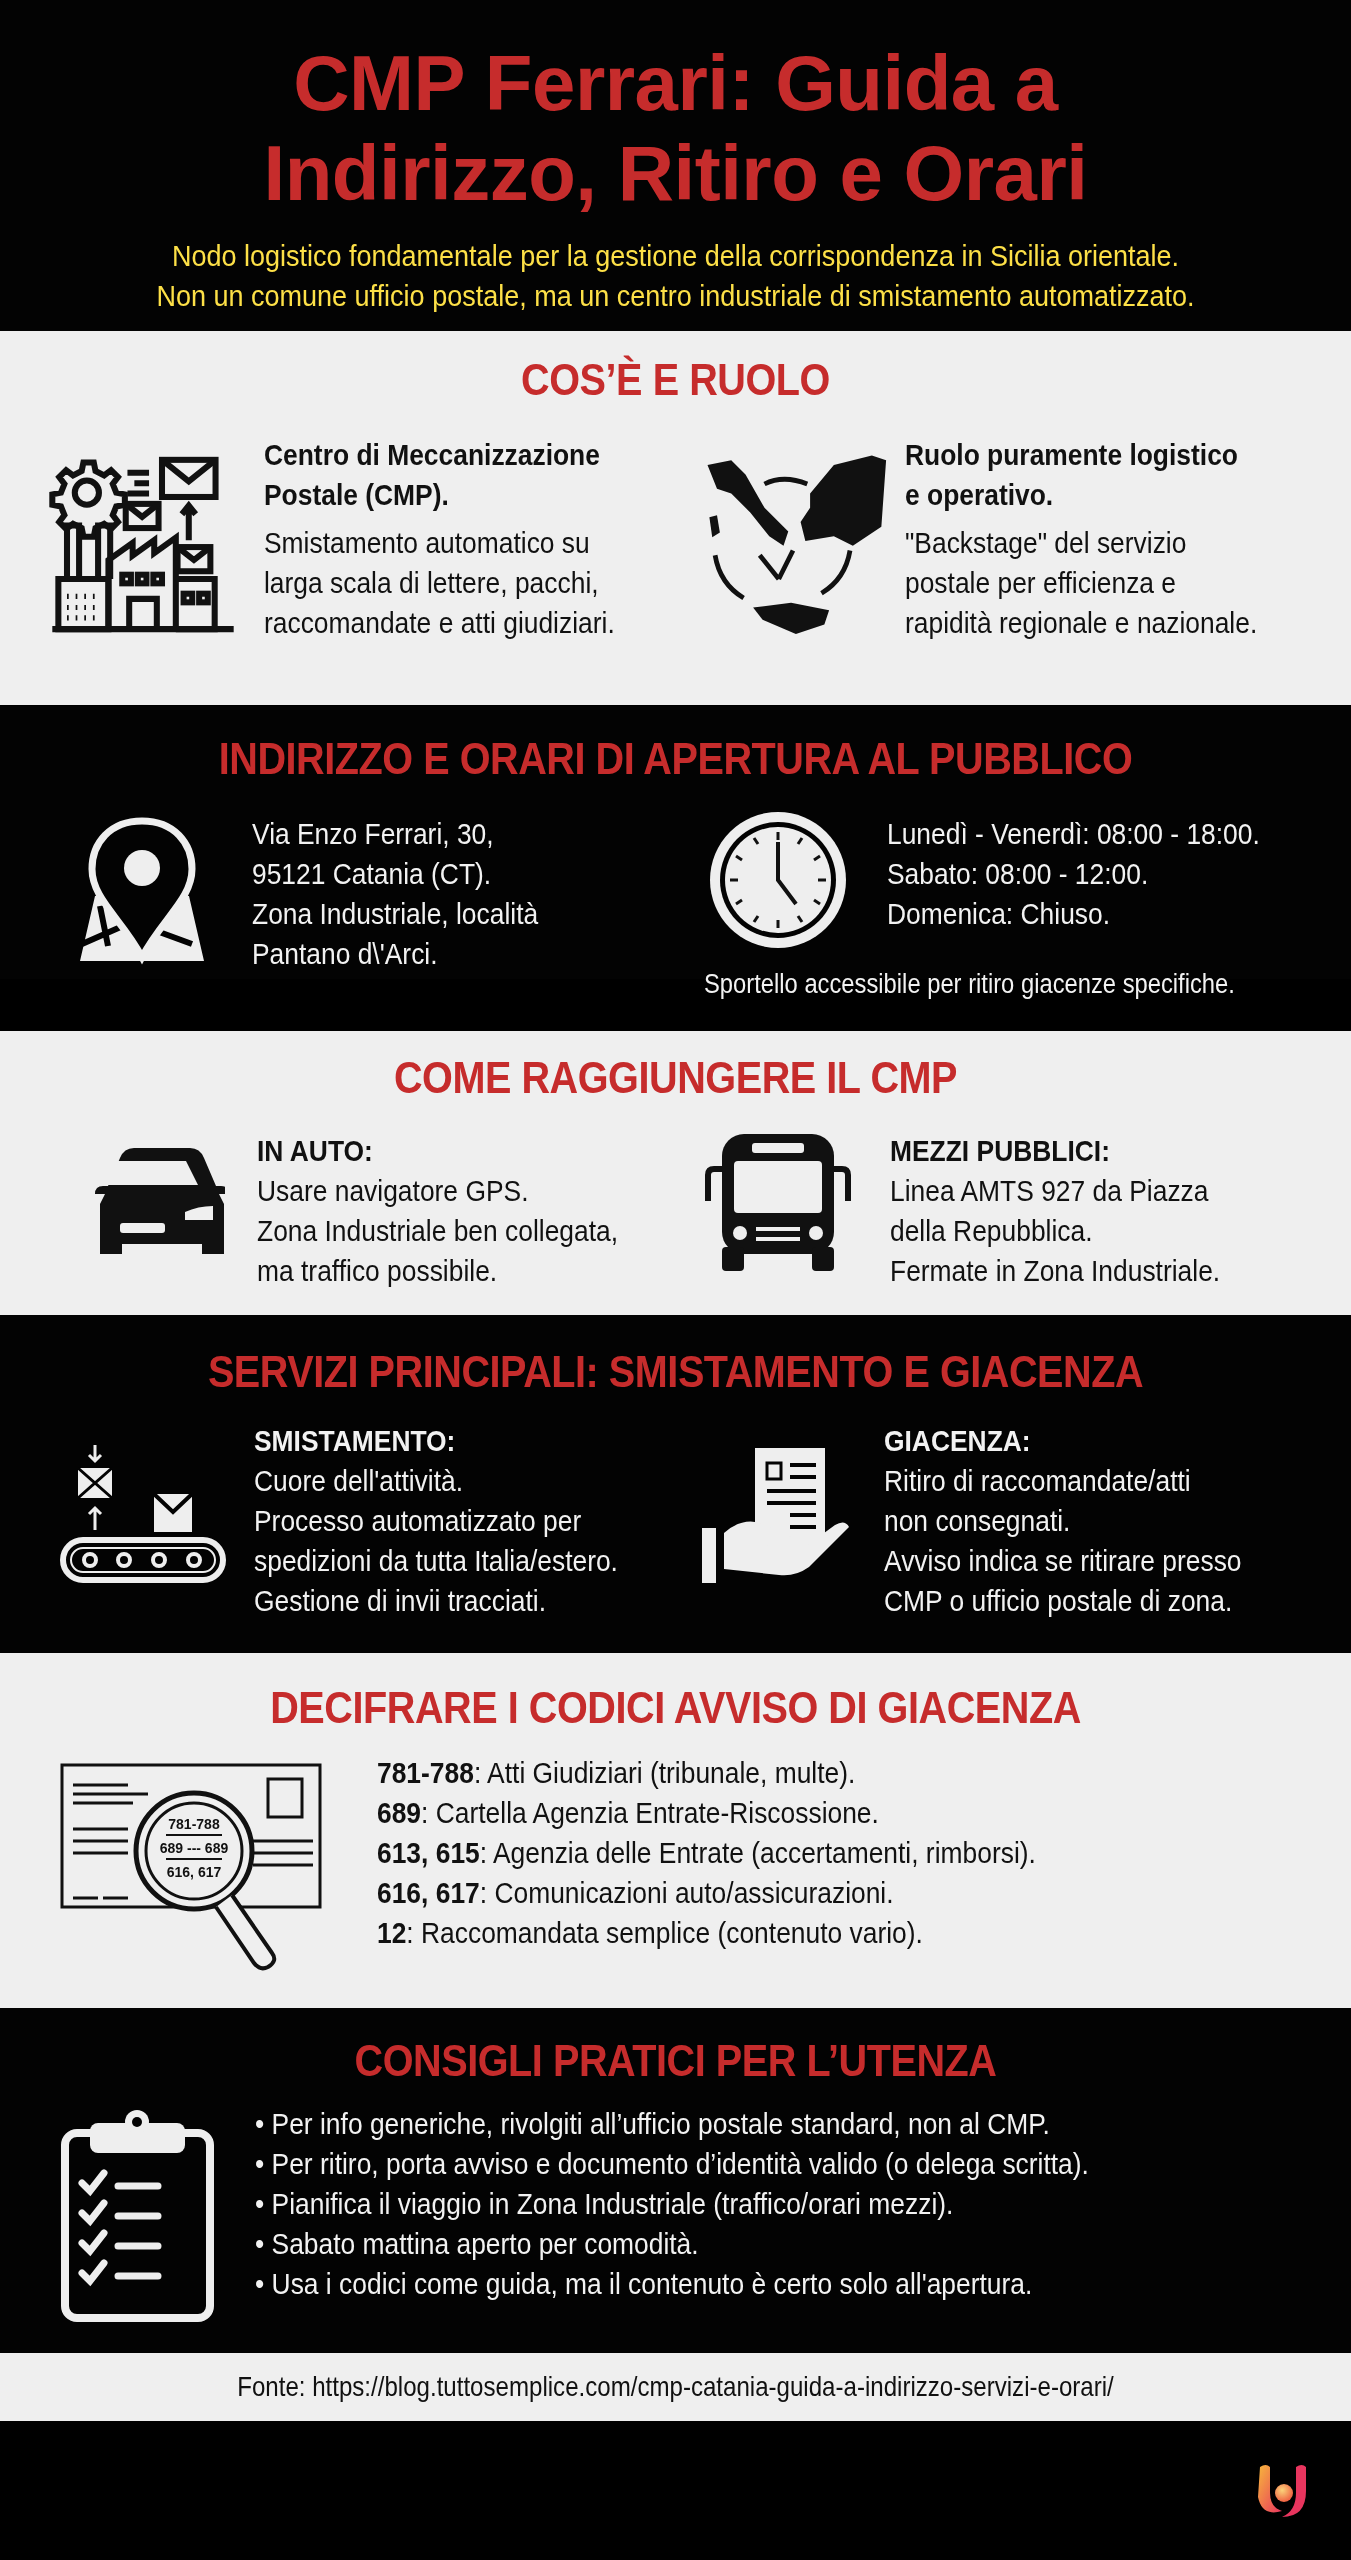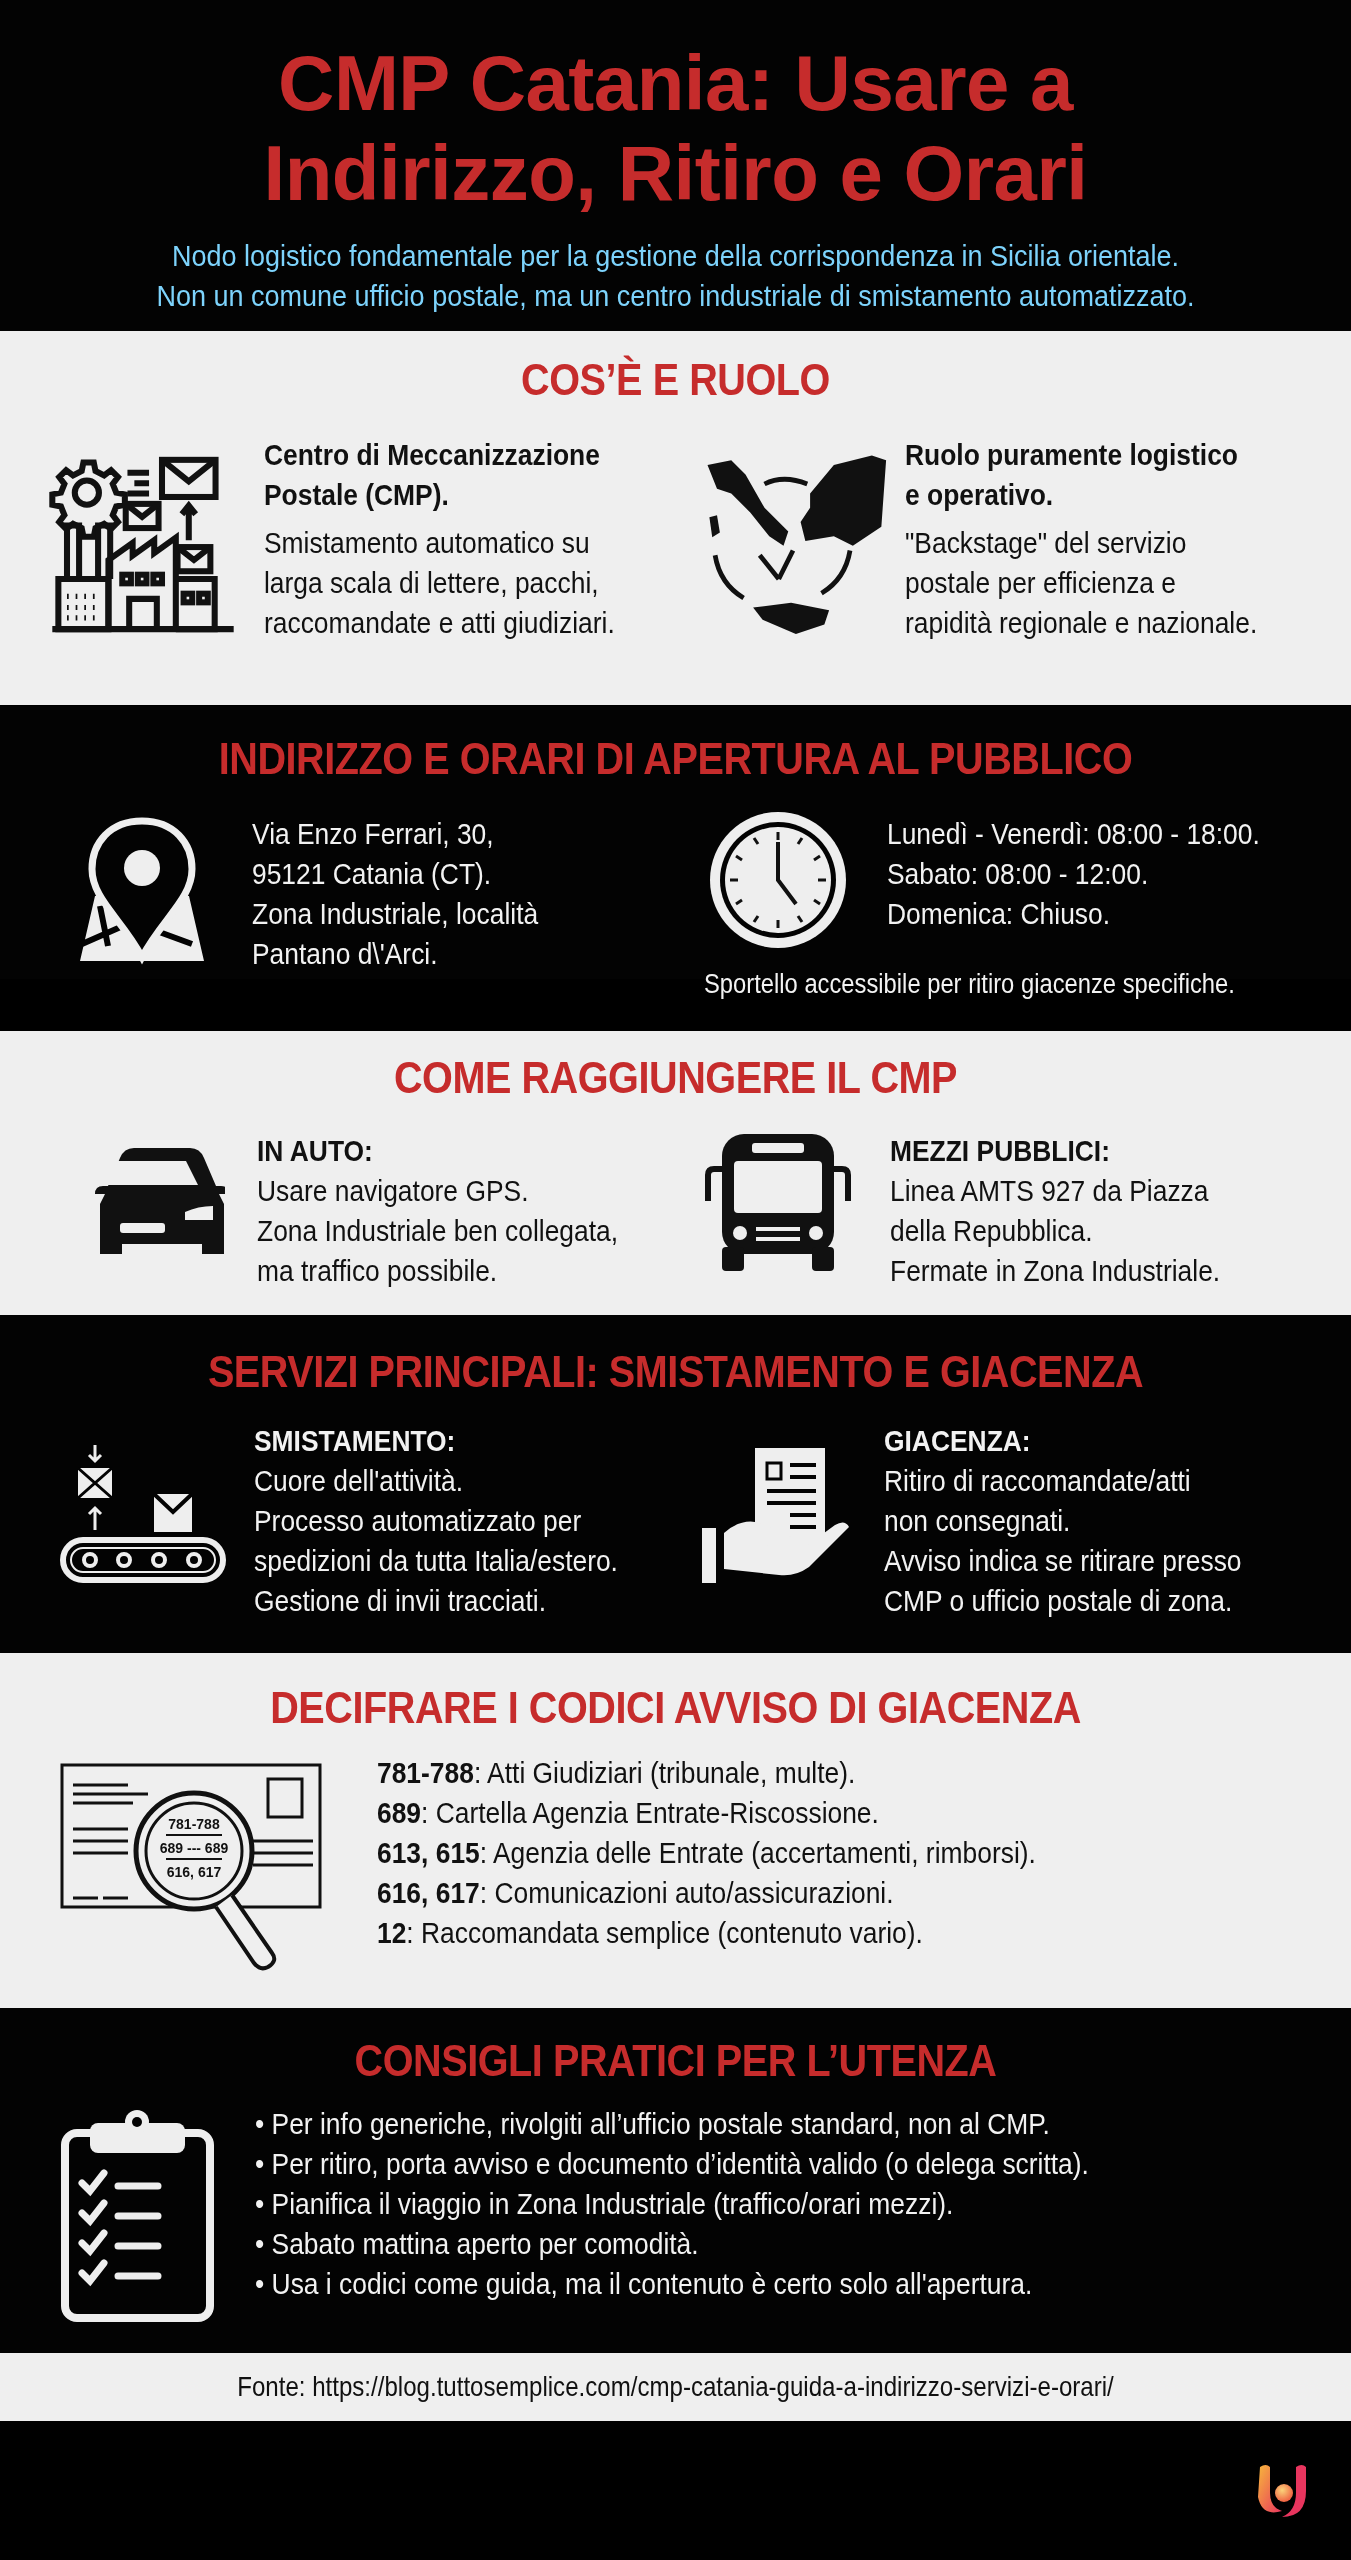--- a/index.html
+++ b/index.html
@@ -18,33 +18,33 @@
   .txt .line { display: block; white-space: nowrap; }
   .bold { font-weight: bold; }
   .narrow { transform-origin: left top; transform: scaleX(0.88); }
 
   
   #header { top: 0; height: 352px; }
   #main-title { position: absolute; top: 38px; left: 0; width: 100%; text-align: center;
     color: #c62c2c; font-weight: bold; font-size: 78px; line-height: 90px; letter-spacing: -0.5px; }
   #main-title span { display: block; }
   #subtitle { position: absolute; top: 236px; left: 0; width: 100%; text-align: center;
-    color: #7dd3fc; font-size: 30px; line-height: 40px; }
+    color: #fde047; font-size: 30px; line-height: 40px; }
   #subtitle span { display: block; white-space: nowrap; transform: scaleX(0.9); }
 
   #footer-src { top: 2353px; height: 68px; background: #efefef; }
   #source-text { position: absolute; top: 18px; width: 100%; text-align: center; font-size: 28px; color: #111; transform: scaleX(0.86); white-space: nowrap; }
   #bottom-black { top: 2421px; height: 139px; background: #000; }
 </style>
 </head>
 <body>
 
 <section class="band dark" id="header">
   <h1 id="main-title">
-    <span>CMP Catania: Usare a</span>
+    <span>CMP Ferrari: Guida a</span>
     <span>Indirizzo, Ritiro e Orari</span>
   </h1>
   <div id="subtitle">
     <span>Nodo logistico fondamentale per la gestione della corrispondenza in Sicilia orientale.</span>
     <span>Non un comune ufficio postale, ma un centro industriale di smistamento automatizzato.</span>
   </div>
 </section>
 
 <section class="band light" style="top:331px;height:374px;text-decoration:underline;">
   <div class="sec-title" style="top:24px;">COS’È E RUOLO</div>

